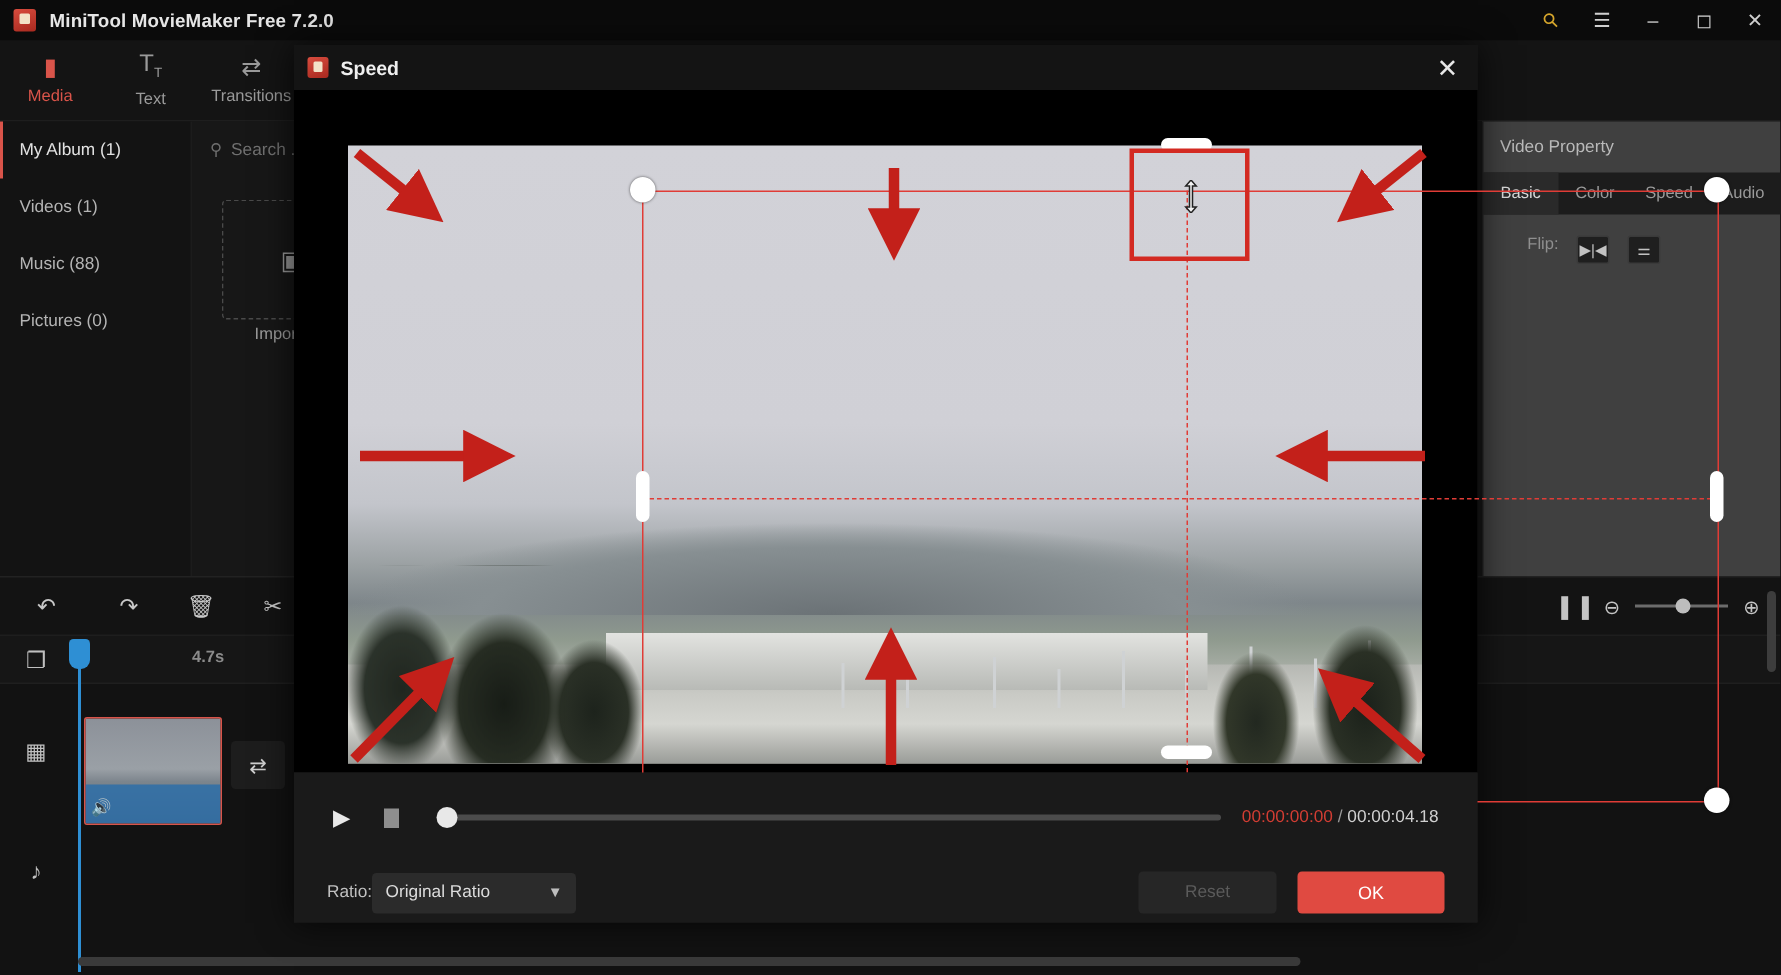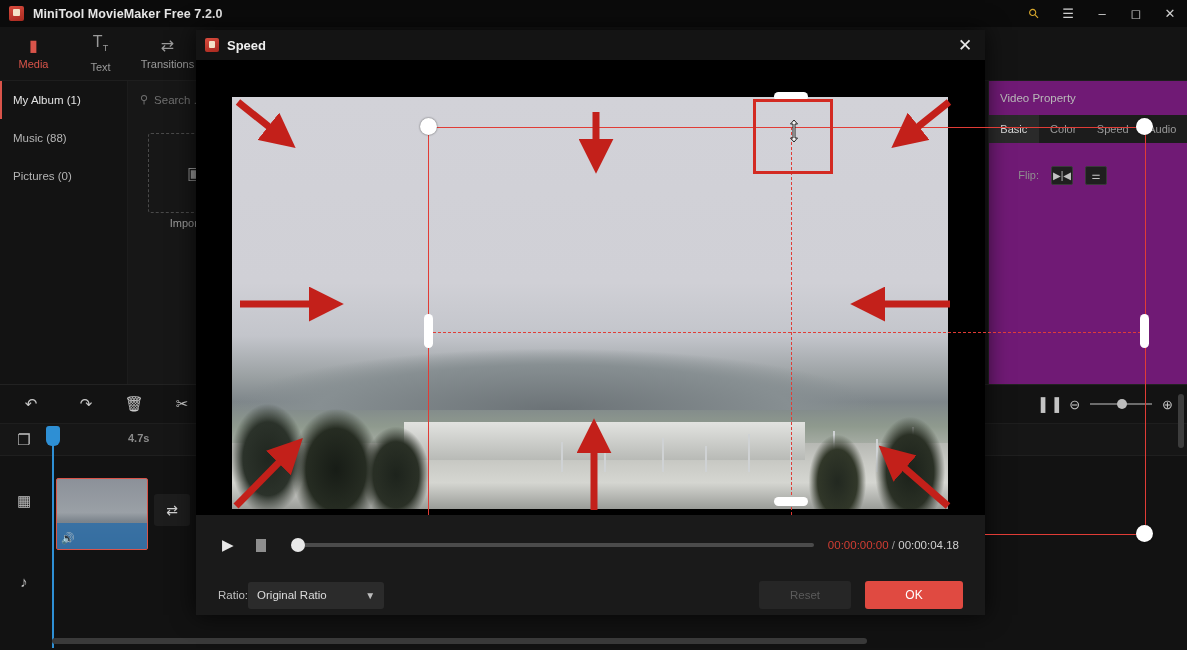--- a/index.html
+++ b/index.html
@@ -75,27 +75,27 @@
   }
   .import-box .bi { color:#9b9b9b; font-size: 17px; }
   .import-label {
     position:absolute; left: 12px; top: 136px; width: 112px; text-align:center;
     font-size: 11px; color: #9b9b9b; white-space: nowrap; overflow:hidden;
   }
 
   
   .prop {
     position:absolute; top: 81px; left: 988px; width: 199px; height: 303px;
-    background: #701a75; border-left: 1px solid #222;
+    background: #404040; border-left: 1px solid #222;
   }
   .prop-title { height: 34px; display:flex; align-items:center; padding-left:11px; font-size:11.5px; color:#b9b9b9;}
   .prop-tabs { display:flex; height: 28px; background:#1c1c1c; align-items:stretch; }
   .ptab { flex:1; display:flex; align-items:center; justify-content:center; font-size:11px; color:#9a9a9a;}
   .ptab.sel { background:#2a2a2a; color:#d9d9d9; }
-  .prop-row { display:flex; align-items:center; height: 36px; padding-left: 8px; gap: 12px; }
+  .prop-row { display:flex; height: 36px; padding-left: 8px; gap: 12px; }
   .prop-lbl { font-size: 11px; color:#8f8f8f; width: 42px; text-align:right; }
   .sq-btn {
     width: 22px; height: 19px; border:1px solid #3a3a3a; border-radius:2px;
     background:#1f1f1f; display:flex; align-items:center; justify-content:center;
     font-size: 10px; color:#c2c2c2;
   }
   .slider-wrap { display:flex; align-items:center; gap:0; width: 64px; position:relative; height:14px;}
   .slider-track { height:2px; background:#6a6a6a; width: 64px; border-radius:1px; }
   .slider-knob { position:absolute; left:-2px; top:2px; width:10px; height:10px; border-radius:50%; background:#c9c9c9; }
   .val-txt { font-size: 11px; color:#b0b0b0; }
@@ -294,20 +294,23 @@
     </div>
     <div class="tool">
       <span class="ti">⇄</span>
       <span>Transitions</span>
     </div>
   </div>
 
   <div class="sidebar">
     <div class="side-item sel">
       <span>My Album (1)</span>
+    </div>
+    <div class="side-item">
+      <span>Videos (1)</span>
     </div>
     <div class="side-item">
       <span>Music (88)</span>
     </div>
     <div class="side-item">
       <span>Pictures (0)</span>
     </div>
   </div>
 
   <div class="media-pane">

